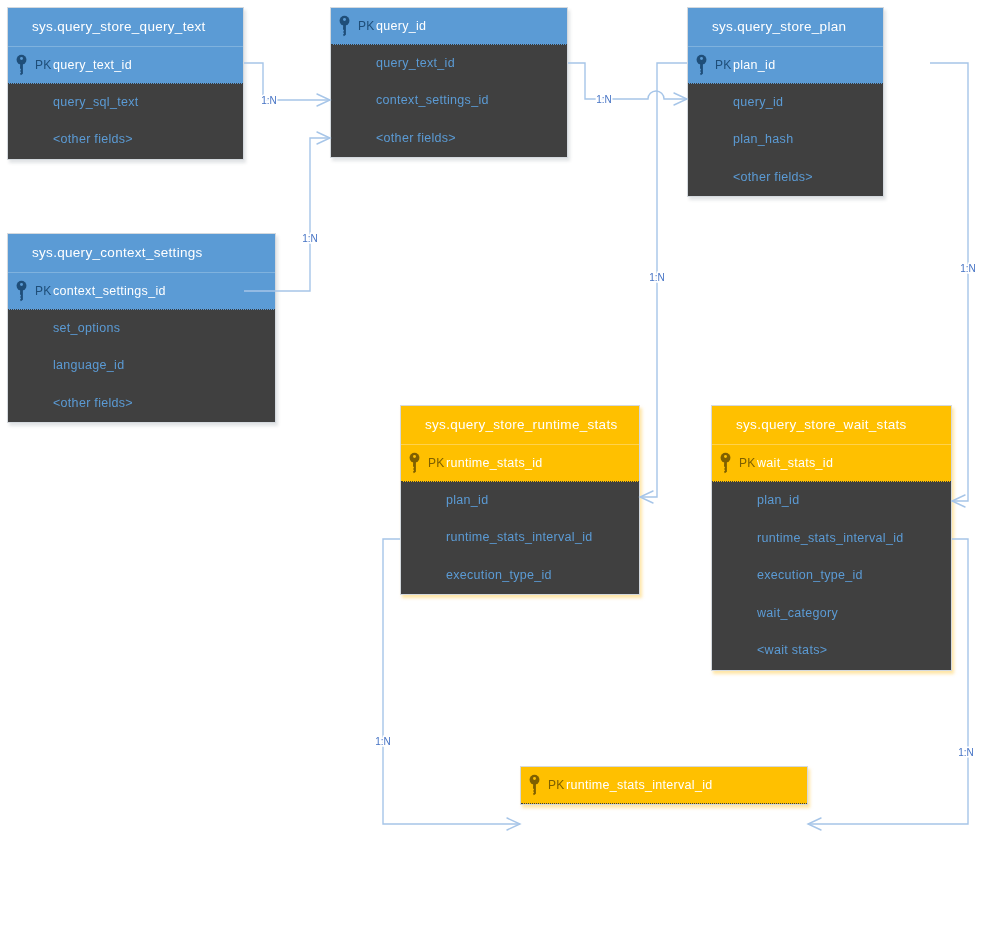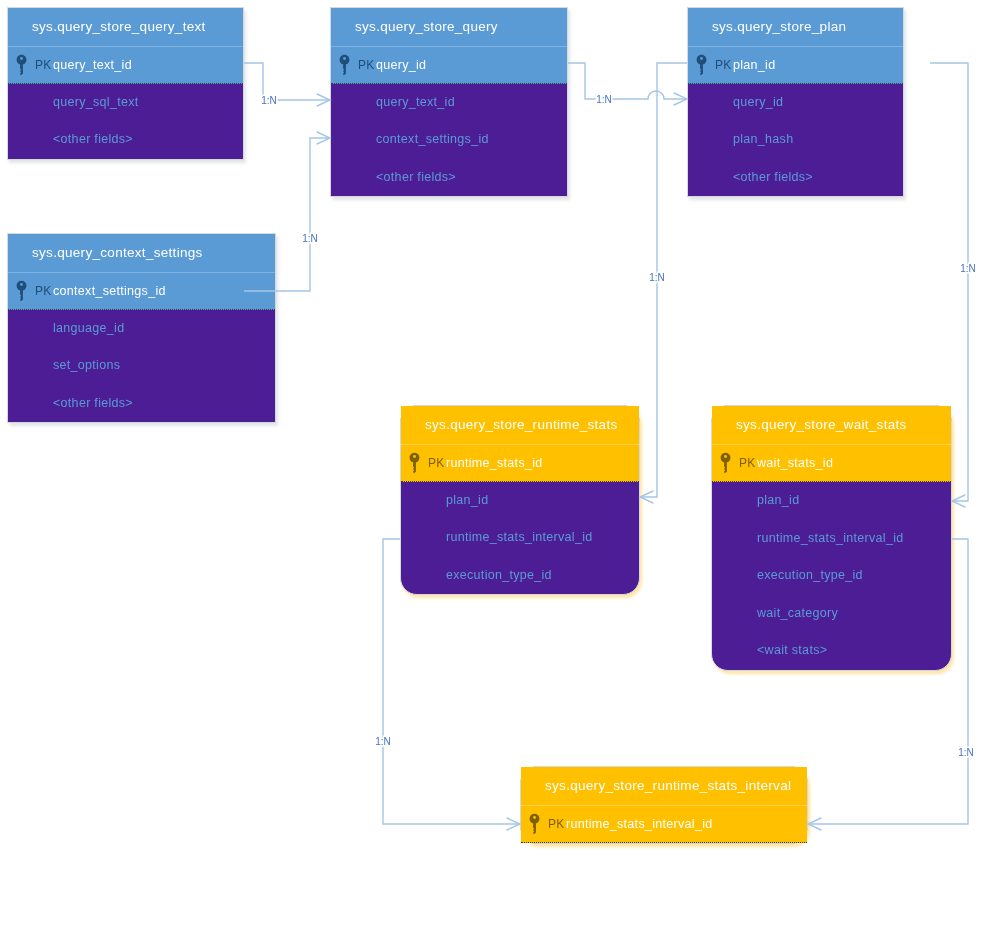--- a/index.html
+++ b/index.html
@@ -7,26 +7,26 @@
     width:983px;height:933px;
     background:#ffffff;
     font-family:"Liberation Sans", sans-serif;
     overflow:hidden;
   }
   .canvas{position:relative;width:983px;height:933px;}
 
   
   .table{
     position:absolute;
-    background:#4c1d95;
+    background:#404040;
     border:1px solid #D4D9DE;
     box-sizing:border-box;
     box-shadow:2px 3px 3px rgba(190,195,200,0.45);
   }
-  .table.orange{box-shadow:2px 3px 3px rgba(255,205,80,0.5);border-radius:17px;}
+  .table.orange{box-shadow:2px 3px 3px rgba(255,205,80,0.5);}
 
   .hdr{
     height:38px;line-height:38px;
     padding-left:24px;
     color:#ffffff;
     font-size:13.5px;letter-spacing:.3px;
     white-space:nowrap;overflow:hidden;
   }
   .blue  .hdr{background:#5B9BD5;border-bottom:1px solid #7FB2DE;}
   .orange .hdr{background:#FFC000;border-bottom:1px solid #FFD24D;}
@@ -141,38 +141,37 @@
       <span class="pklabel">PK</span>
       <span class="pkfield">query_text_id</span>
     </div>
     <div class="rows">
       <div class="field">query_sql_text</div>
       <div class="field">&lt;other fields&gt;</div>
     </div>
   </div>
 
   <div class="table blue" style="left:330px;top:7px;width:238px">
-    <div class="hdr">sys.query_store_query</div>
     <div class="pkrow">
       <svg class="key" width="13" height="24" viewBox="0 0 14 24">
         <circle cx="7" cy="6.3" r="5.3" fill="currentColor"></circle>
         <circle cx="7" cy="4.9" r="1.6" fill="#5B9BD5"></circle>
         <path d="M5.6,10 L8.5,10 L8.5,21.3 L6.3,23 L5.4,21.3 L6.6,19.9 L5.4,18.4 L6.6,17 L5.4,15.6 Z" fill="currentColor"></path>
       </svg>
       <span class="pklabel">PK</span>
       <span class="pkfield">query_id</span>
     </div>
     <div class="rows">
       <div class="field">query_text_id</div>
       <div class="field">context_settings_id</div>
       <div class="field">&lt;other fields&gt;</div>
     </div>
   </div>
 
-  <div class="table blue" style="left:687px;top:7px;width:217px">
+  <div class="table blue" style="left:687px;top:7px;width:197px">
     <div class="hdr">sys.query_store_plan</div>
     <div class="pkrow">
       <svg class="key" width="13" height="24" viewBox="0 0 14 24">
         <circle cx="7" cy="6.3" r="5.3" fill="currentColor"></circle>
         <circle cx="7" cy="4.9" r="1.6" fill="#5B9BD5"></circle>
         <path d="M5.6,10 L8.5,10 L8.5,21.3 L6.3,23 L5.4,21.3 L6.6,19.9 L5.4,18.4 L6.6,17 L5.4,15.6 Z" fill="currentColor"></path>
       </svg>
       <span class="pklabel">PK</span>
       <span class="pkfield">plan_id</span>
     </div>
@@ -188,22 +187,22 @@
     <div class="pkrow">
       <svg class="key" width="13" height="24" viewBox="0 0 14 24">
         <circle cx="7" cy="6.3" r="5.3" fill="currentColor"></circle>
         <circle cx="7" cy="4.9" r="1.6" fill="#5B9BD5"></circle>
         <path d="M5.6,10 L8.5,10 L8.5,21.3 L6.3,23 L5.4,21.3 L6.6,19.9 L5.4,18.4 L6.6,17 L5.4,15.6 Z" fill="currentColor"></path>
       </svg>
       <span class="pklabel">PK</span>
       <span class="pkfield">context_settings_id</span>
     </div>
     <div class="rows">
+      <div class="field">set_options</div>
       <div class="field">language_id</div>
-      <div class="field">set_options</div>
       <div class="field">&lt;other fields&gt;</div>
     </div>
   </div>
 
   <div class="table orange" style="left:400px;top:405px;width:240px">
     <div class="hdr">sys.query_store_runtime_stats</div>
     <div class="pkrow">
       <svg class="key" width="13" height="24" viewBox="0 0 14 24">
         <circle cx="7" cy="6.3" r="5.3" fill="currentColor"></circle>
         <circle cx="7" cy="4.9" r="1.6" fill="#FFC000"></circle>
@@ -233,21 +232,20 @@
     <div class="rows">
       <div class="field">plan_id</div>
       <div class="field">runtime_stats_interval_id</div>
       <div class="field">execution_type_id</div>
       <div class="field">wait_category</div>
       <div class="field">&lt;wait stats&gt;</div>
     </div>
   </div>
 
   <div class="table orange t-interval" style="left:520px;top:766px;width:288px">
-    <div class="hdr">sys.query_store_runtime_stats_interval</div>
     <div class="pkrow">
       <svg class="key" width="13" height="24" viewBox="0 0 14 24">
         <circle cx="7" cy="6.3" r="5.3" fill="currentColor"></circle>
         <circle cx="7" cy="4.9" r="1.6" fill="#FFC000"></circle>
         <path d="M5.6,10 L8.5,10 L8.5,21.3 L6.3,23 L5.4,21.3 L6.6,19.9 L5.4,18.4 L6.6,17 L5.4,15.6 Z" fill="currentColor"></path>
       </svg>
       <span class="pklabel">PK</span>
       <span class="pkfield">runtime_stats_interval_id</span>
     </div>
   </div>

